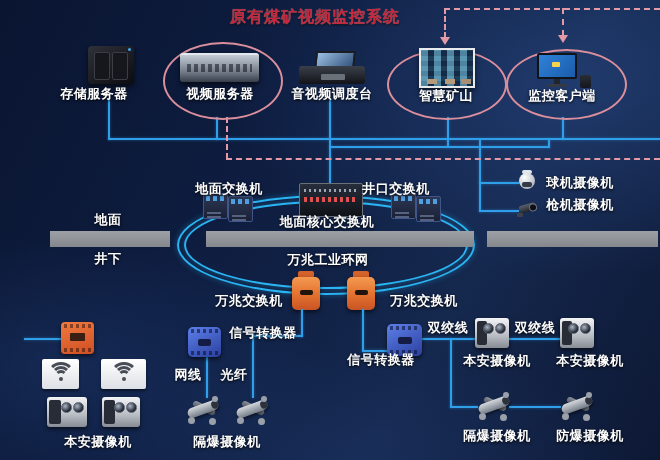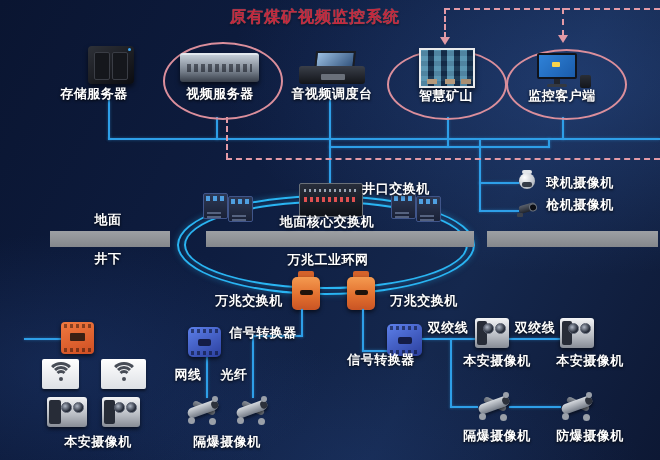--- a/index.html
+++ b/index.html
@@ -192,20 +192,21 @@
   <div class="gray-bar" style="left:206px;top:231px;width:268px;"></div>
   <div class="gray-bar" style="left:487px;top:231px;width:171px;"></div>
   <div class="lbl" style="left:78px;top:211px;width:60px;">地面</div>
   <div class="lbl" style="left:78px;top:250px;width:60px;">井下</div>
 
   <div class="dev minisw" style="left:203px;top:193px;"></div>
   <div class="dev minisw" style="left:228px;top:196px;"></div>
   <div class="dev coresw" style="left:299px;top:183px;"></div>
   <div class="dev minisw" style="left:391px;top:193px;"></div>
   <div class="dev minisw" style="left:416px;top:196px;"></div>
+  <div class="lbl" style="left:185px;top:180px;width:88px;">地面交换机</div>
   <div class="lbl" style="left:352px;top:180px;width:88px;">井口交换机</div>
   <div class="lbl" style="left:276px;top:251px;width:104px;">万兆工业环网</div>
   <div class="lbl" style="left:268px;top:213px;width:118px;">地面核心交换机</div>
 
   <div class="dev domecam" style="left:518px;top:170px;">
       <span class="cap"></span>
       <span class="ball"></span>
       <span class="band"></span>
     </div>
   <div class="dev bulletcam" style="left:516px;top:200px;">

